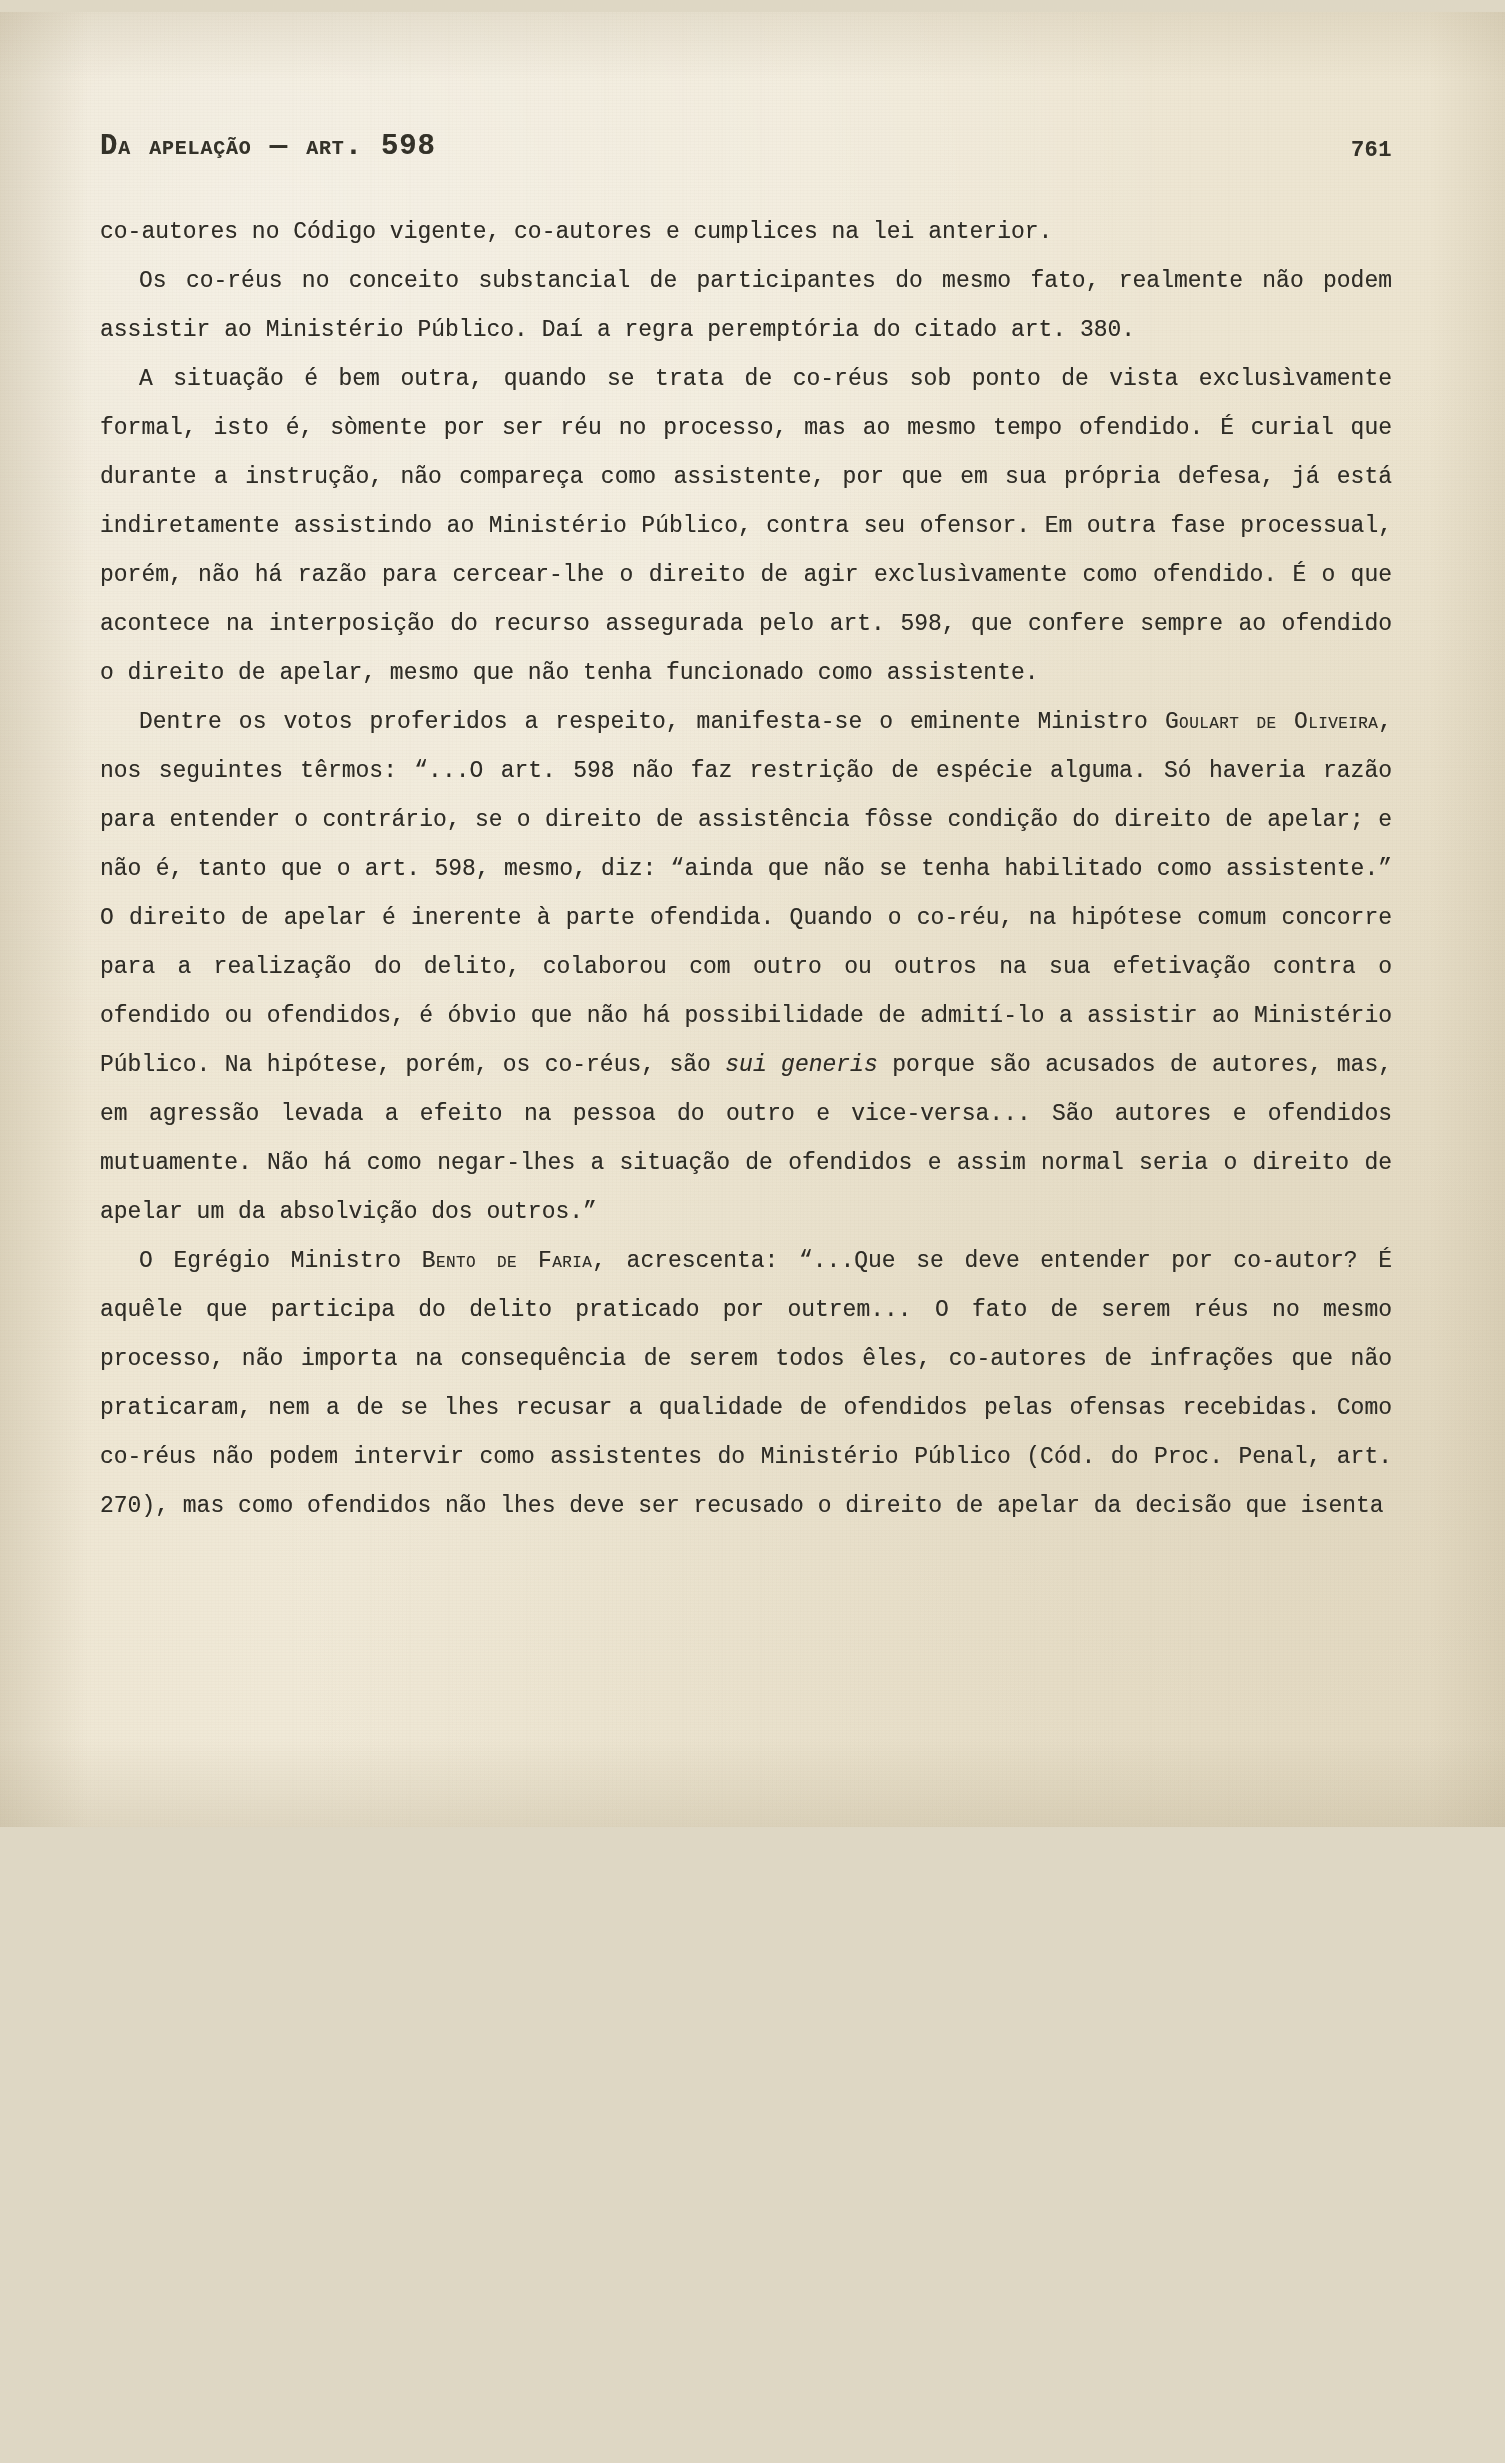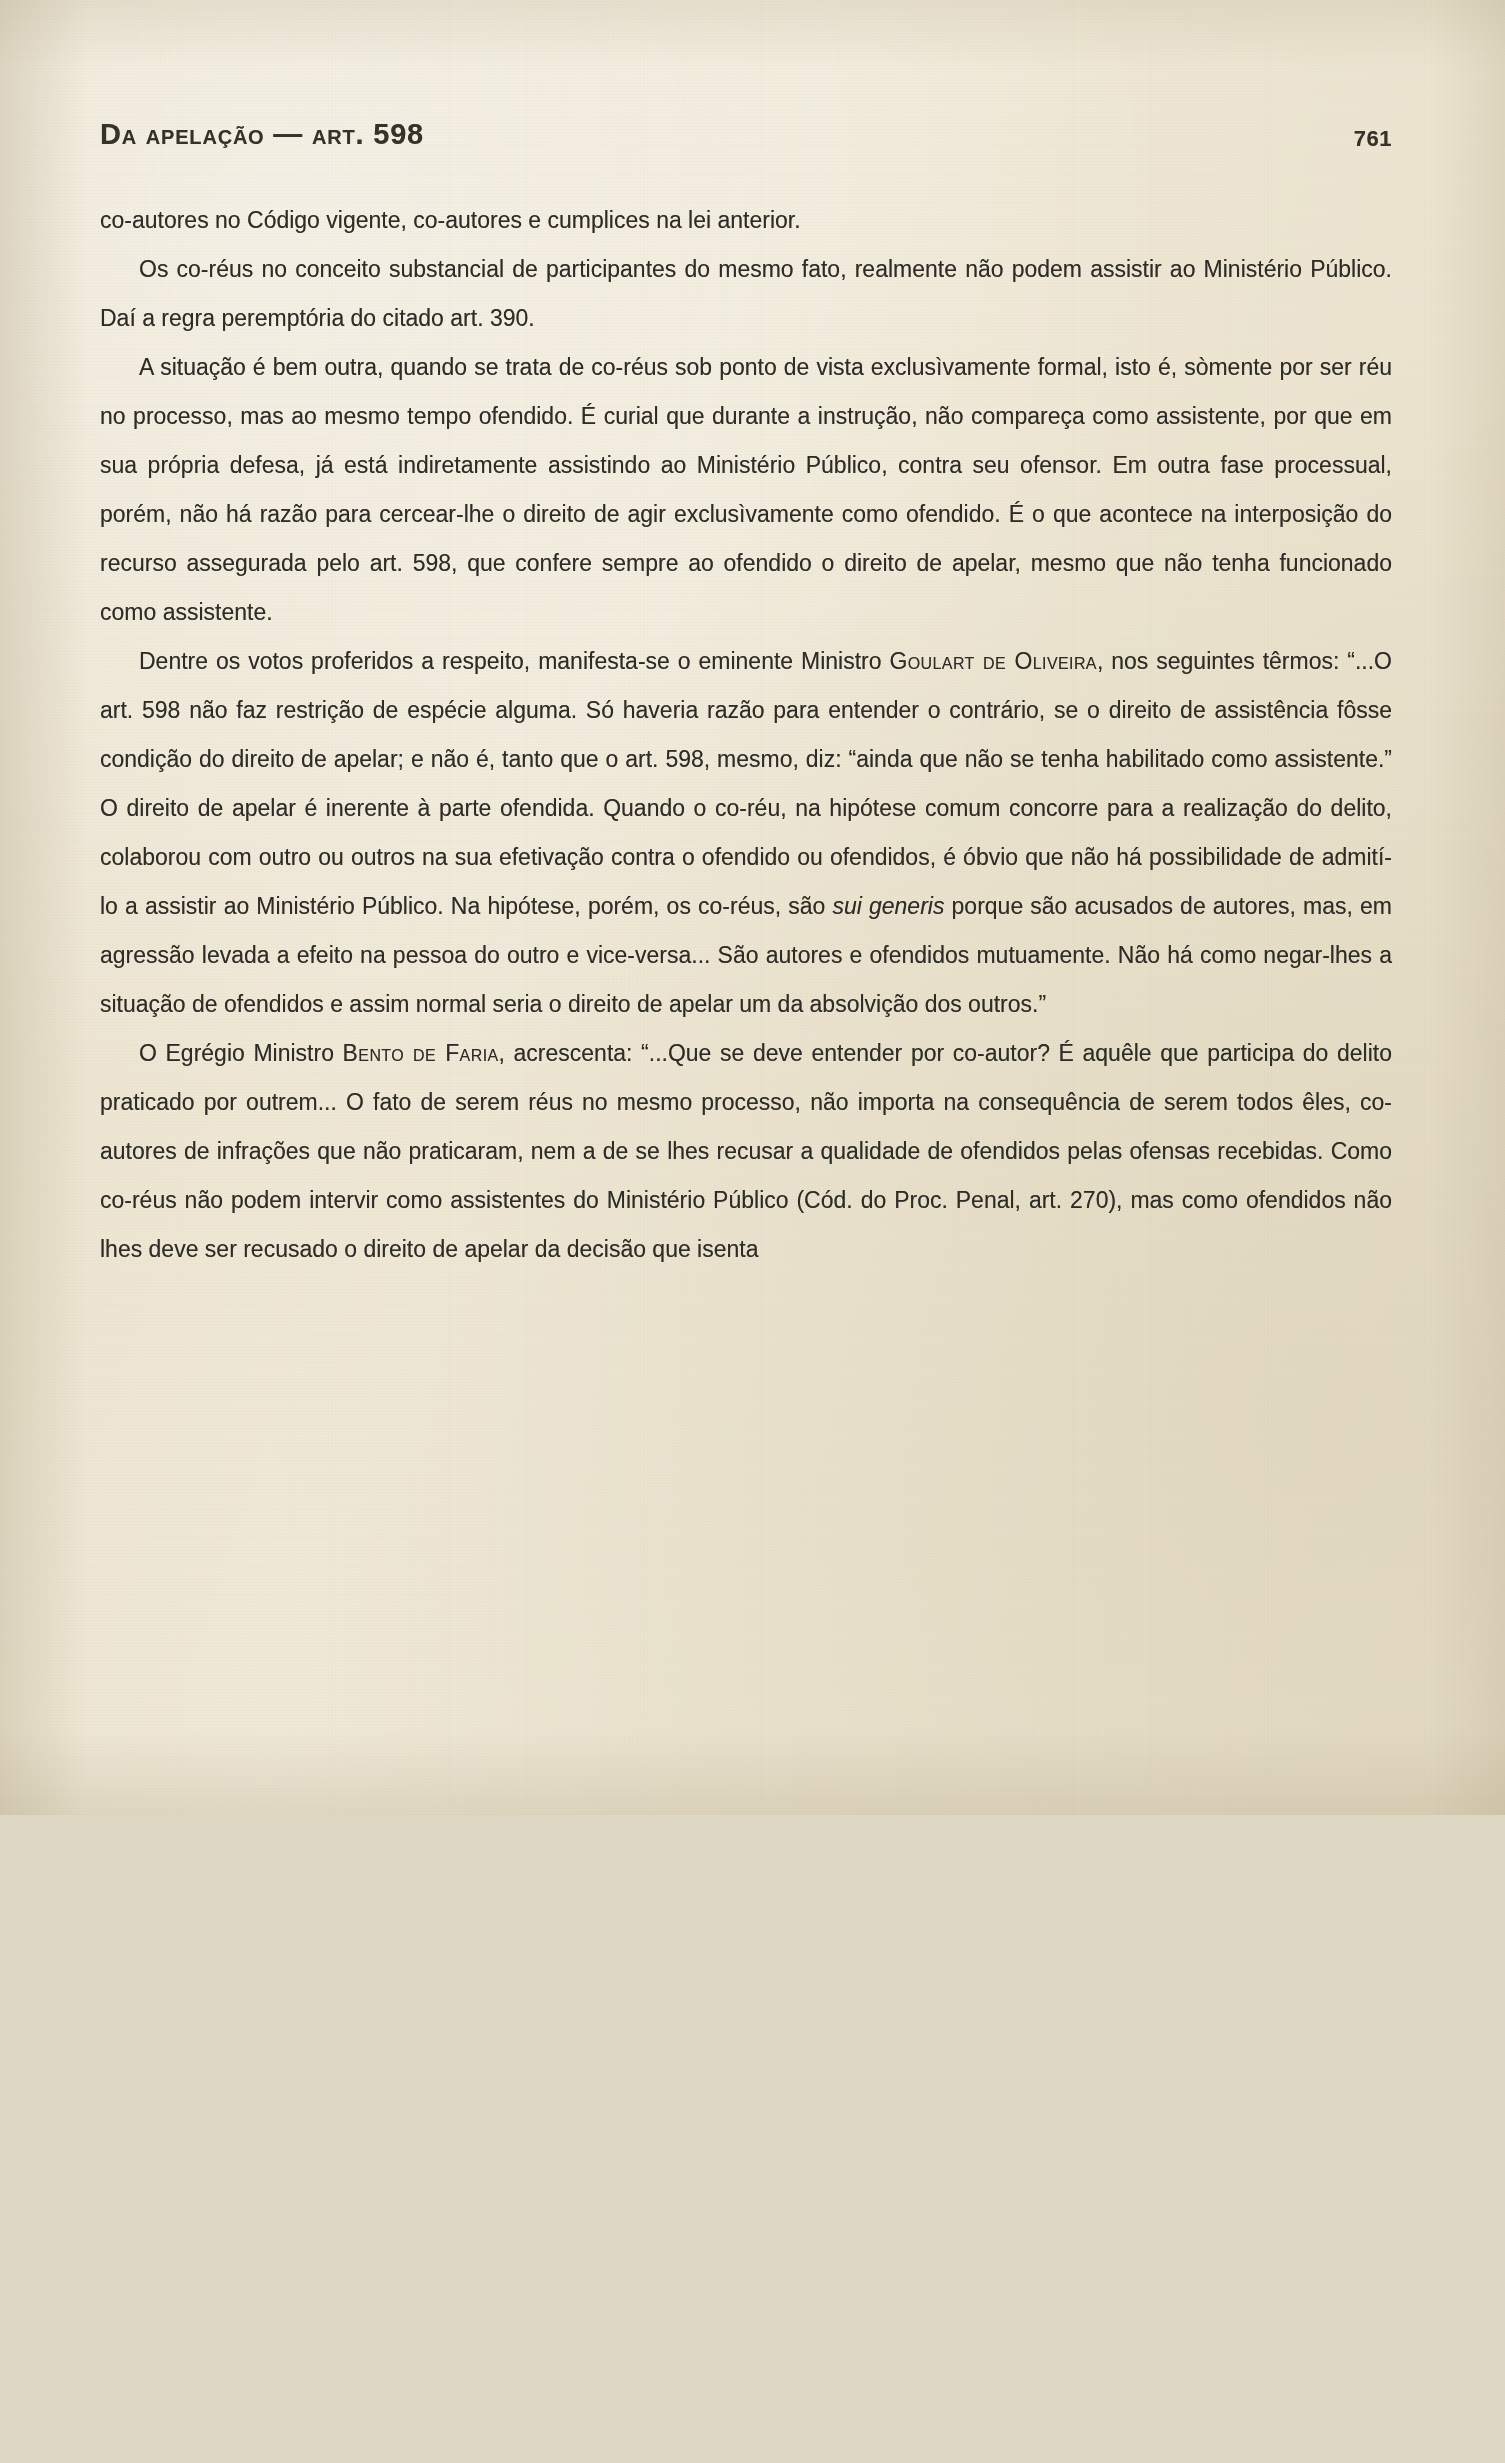--- a/index.html
+++ b/index.html
@@ -6,28 +6,28 @@
   html, body {
     margin: 0;
     padding: 0;
     background: #ded7c4;
   }
 
   .page {
     position: relative;
     width: 1506px;
     height: 1815px;
-    margin: 0 auto;
+    margin: 12px auto;
     background: #efe8d6;
     background-image:
       radial-gradient(circle at 18% 12%, rgba(255,255,255,0.45) 0%, rgba(255,255,255,0) 45%),
       radial-gradient(circle at 88% 78%, rgba(205,192,162,0.30) 0%, rgba(205,192,162,0) 55%),
       linear-gradient(108deg, rgba(230,220,196,0.55) 0%, rgba(243,237,221,0.2) 40%, rgba(224,213,186,0.45) 100%);
     overflow: hidden;
-    font-family: Liberation Sans, sans-serif;
+    font-family: Liberation Mono, monospace;
     color: #2b2a26;
   }
 
   
   .grain {
     position: absolute;
     inset: 0;
     pointer-events: none;
     opacity: .30;
     background-image:
@@ -121,21 +121,21 @@
 
   <div class="content">
 
     <div class="runhead">
       <div class="runhead-title">Da Apelação — Art. 598</div>
       <div class="folio">761</div>
     </div>
 
     <div class="body">
       <p class="para noindent">co-autores no Código vigente, co-autores e cumplices na lei anterior.</p>
-      <p class="para">Os co-réus no conceito substancial de participantes do mesmo fato, realmente não podem assistir ao Ministério Público. Daí a regra peremptória do citado art. 390.</p>
+      <p class="para">Os co-réus no conceito substancial de participantes do mesmo fato, realmente não podem assistir ao Ministério Público. Daí a regra peremptória do citado art. 380.</p>
       <p class="para">A situação é bem outra, quando se trata de co-réus sob ponto de vista exclusìvamente formal, isto é, sòmente por ser réu no processo, mas ao mesmo tempo ofendido. É curial que durante a instrução, não compareça como assistente, por que em sua própria defesa, já está indiretamente assistindo ao Ministério Público, contra seu ofensor. Em outra fase processual, porém, não há razão para cercear-lhe o direito de agir exclusìvamente como ofendido. É o que acontece na interposição do recurso assegurada pelo art. 598, que confere sempre ao ofendido o direito de apelar, mesmo que não tenha funcionado como assistente.</p>
       <p class="para">Dentre os votos proferidos a respeito, manifesta-se o eminente Ministro <span class="smallcaps-name">Goulart de Oliveira</span>, nos seguintes têrmos: “...O art. 598 não faz restrição de espécie alguma. Só haveria razão para entender o contrário, se o direito de assistência fôsse condição do direito de apelar; e não é, tanto que o art. 598, mesmo, diz: “ainda que não se tenha habilitado como assistente.” O direito de apelar é inerente à parte ofendida. Quando o co-réu, na hipótese comum concorre para a realização do delito, colaborou com outro ou outros na sua efetivação contra o ofendido ou ofendidos, é óbvio que não há possibilidade de admití-lo a assistir ao Ministério Público. Na hipótese, porém, os co-réus, são <span class="ital">sui generis</span> porque são acusados de autores, mas, em agressão levada a efeito na pessoa do outro e vice-versa... São autores e ofendidos mutuamente. Não há como negar-lhes a situação de ofendidos e assim normal seria o direito de apelar um da absolvição dos outros.”</p>
       <p class="para">O Egrégio Ministro <span class="smallcaps-name">Bento de Faria</span>, acrescenta: “...Que se deve entender por co-autor? É aquêle que participa do delito praticado por outrem... O fato de serem réus no mesmo processo, não importa na consequência de serem todos êles, co-autores de infrações que não praticaram, nem a de se lhes recusar a qualidade de ofendidos pelas ofensas recebidas. Como co-réus não podem intervir como assistentes do Ministério Público (Cód. do Proc. Penal, art. 270), mas como ofendidos não lhes deve ser recusado o direito de apelar da decisão que isenta</p>
     </div>
 
   </div>
 </div>
 
 
 </body></html>

